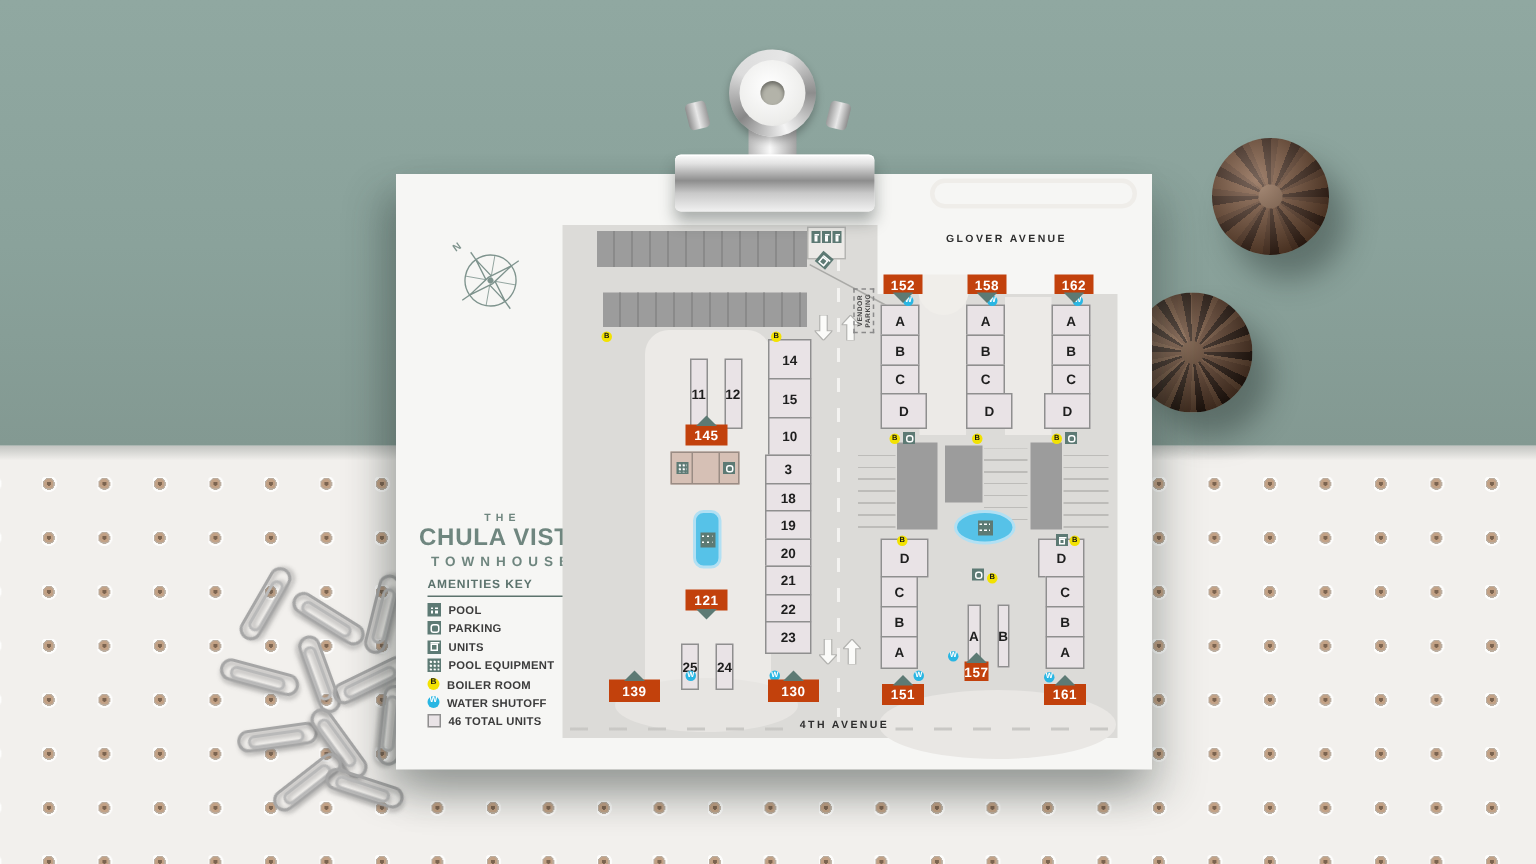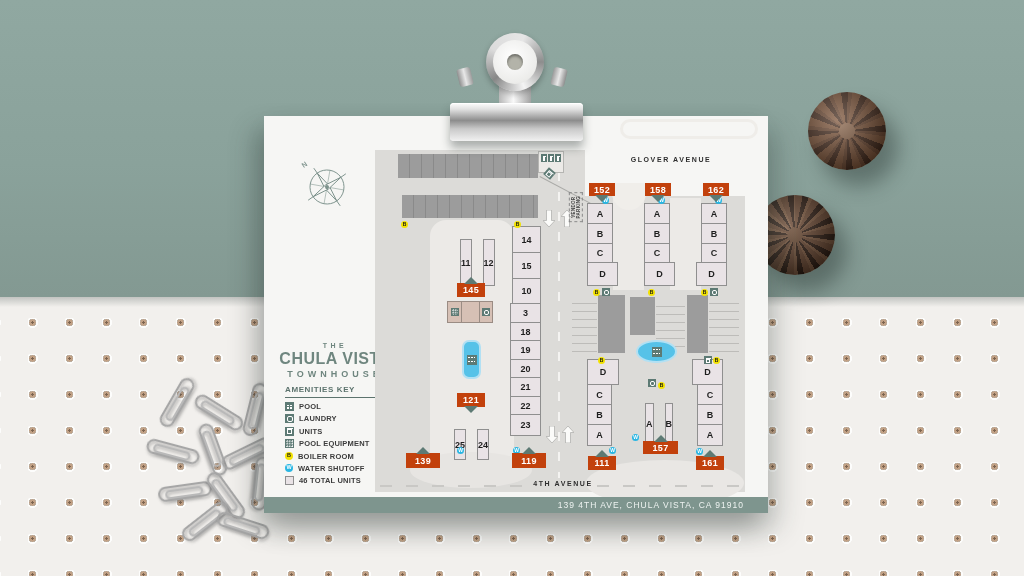--- a/index.html
+++ b/index.html
@@ -208,21 +208,21 @@
   .tag.down::after{content:'';position:absolute;bottom:-6px;left:50%;transform:translateX(-50%);
        border-left:7px solid transparent;border-right:7px solid transparent;border-top:7px solid #5d7a74;}
   #tg139{left:142px;top:337px;width:34px;height:15px;}
   #tg149{left:248px;top:337px;width:34px;height:15px;}
   #tg145{left:193px;top:167px;width:28px;height:14px;}
   #tg143{left:193px;top:277px;width:28px;height:14px;}
   #tg152{left:325px;top:67px;width:26px;height:13px;}
   #tg158{left:381px;top:67px;width:26px;height:13px;}
   #tg162{left:439px;top:67px;width:26px;height:13px;}
   #tg151{left:324px;top:340px;width:28px;height:14px;}
-  #tg157{left:379px;top:325px;width:35px;height:13px;}
+  #tg157{left:379px;top:325px;width:16px;height:13px;}
   #tg161{left:432px;top:340px;width:28px;height:14px;}
 
   #address-bar{left:0;top:381px;width:504px;height:16px;background:#7e958e;display:flex;
       align-items:center;justify-content:flex-end;padding-right:24px;z-index:8;}
   #address-bar span{font-size:8.5px;color:#eef3f1;letter-spacing:1px;}
 </style>
 </head>
 <body>
 
 <div id="scene">
@@ -267,21 +267,21 @@
     </div>
 
     <div id="amenities">
       <div class="hd">AMENITIES KEY</div>
       <div class="key-row">
         <span class="ai lg ai-pool"></span>
         <span class="lbl">POOL</span>
       </div>
       <div class="key-row">
         <span class="ai lg ai-laundry"></span>
-        <span class="lbl">LAUNDRY</span>
+        <span class="lbl">PARKING</span>
       </div>
       <div class="key-row">
         <span class="ai lg ai-trash"></span>
         <span class="lbl">UNITS</span>
       </div>
       <div class="key-row">
         <span class="ai lg ai-pooleq"></span>
         <span class="lbl">POOL EQUIPMENT</span>
       </div>
       <div class="key-row">
@@ -420,27 +420,27 @@
         </div>
     </div>
     <div class="pool" id="pool-1">
         <span class="ai ai-pool"></span>
       </div>
     <div class="pool" id="pool-2">
         <span class="ai ai-pool"></span>
       </div>
 
     <div class="tag up" id="tg139">139</div>
-    <div class="tag up" id="tg149">119</div>
+    <div class="tag up" id="tg149">130</div>
     <div class="tag up" id="tg145">145</div>
     <div class="tag down" id="tg143">121</div>
     <div class="tag down" id="tg152">152</div>
     <div class="tag down" id="tg158">158</div>
     <div class="tag down" id="tg162">162</div>
-    <div class="tag up" id="tg151">111</div>
+    <div class="tag up" id="tg151">151</div>
     <div class="tag up" id="tg157">157</div>
     <div class="tag up" id="tg161">161</div>
 
     <div class="mk b" style="left:137px;top:105px">B</div>
     <div class="mk b" style="left:250px;top:105px">B</div>
     <div class="mk b" style="left:329px;top:173px">B</div>
     <div class="mk b" style="left:384px;top:173px">B</div>
     <div class="mk b" style="left:437px;top:173px">B</div>
     <div class="mk b" style="left:334px;top:241px">B</div>
     <div class="mk b" style="left:449px;top:241px">B</div>
@@ -453,23 +453,20 @@
     <div class="mk w" style="left:451px;top:81px">W</div>
     <div class="mk w" style="left:345px;top:331px">W</div>
     <div class="mk w" style="left:368px;top:318px">W</div>
     <div class="mk w" style="left:432px;top:332px">W</div>
 
     <div class="ai ai-laundry" style="position:absolute;left:338px;top:172px;z-index:6"></div>
     <div class="ai ai-laundry" style="position:absolute;left:446px;top:172px;z-index:6"></div>
     <div class="ai ai-laundry" style="position:absolute;left:384px;top:263px;z-index:6"></div>
     <div class="ai ai-trash" style="position:absolute;left:440px;top:240px;z-index:6"></div>
 
-    <div id="address-bar">
-      <span>139 4TH AVE, CHULA VISTA, CA 91910</span>
-    </div>
   </div>
 
   <div class="bc" id="bc-tab-l"></div>
   <div class="bc" id="bc-tab-r"></div>
   <div class="bc" id="bc-neck"></div>
   <div class="bc" id="bc-ring"></div>
   <div class="bc" id="bc-bar"></div>
 </div>
 
 </body></html>

